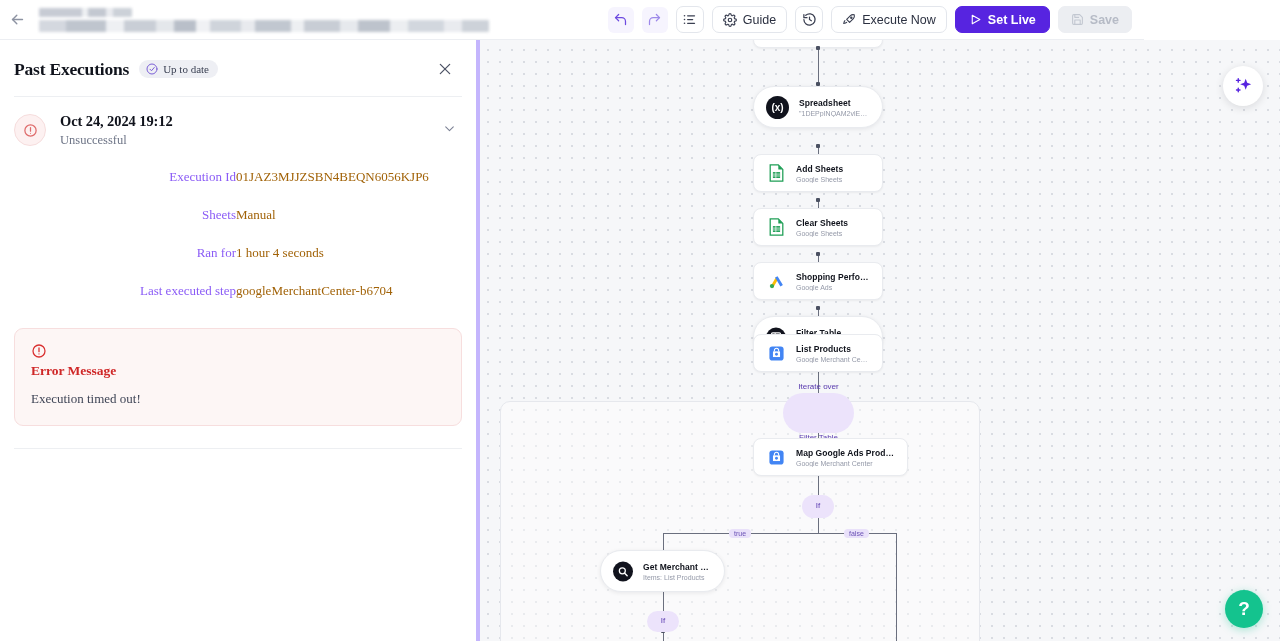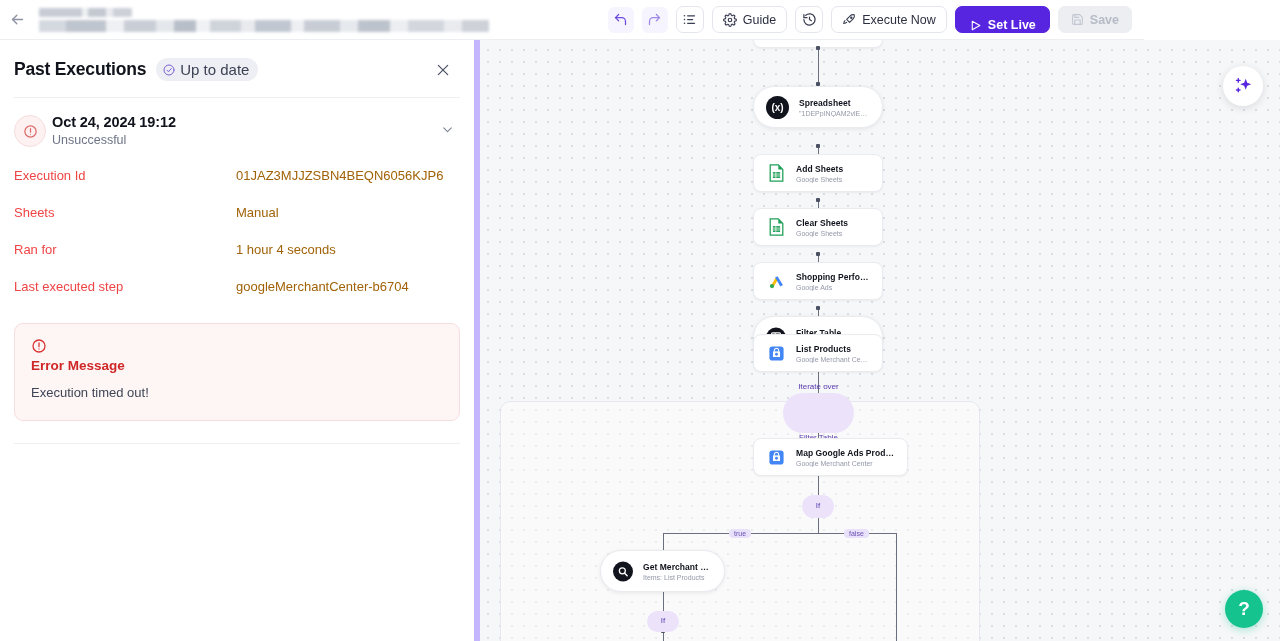--- a/index.html
+++ b/index.html
@@ -41,60 +41,60 @@
     cursor: pointer; background: #f6f4fe;
   }
   .tb-btn {
     height: 27px; border: 1px solid #e3e6ec; border-radius: 7px; background: #fff;
     display: flex; align-items: center; gap: 6px; padding: 0 10px;
     font-size: 12.5px; color: #2b3040; cursor: pointer; white-space: nowrap;
   }
   .tb-btn.icon-only { padding: 0; width: 28px; justify-content: center; }
   .tb-btn-primary {
     height: 27px; border-radius: 7px; background: #5724e0; border: 1px solid #5724e0;
-    display: flex; align-items: flex-end; gap: 6px; padding: 0 13px;
+    display: flex; align-items: center; gap: 6px; padding: 0 13px;
     font-size: 12.5px; color: #fff; font-weight: bold; cursor: pointer;
   }
   .tb-btn-disabled {
     height: 27px; border-radius: 7px; background: #eceef2; border: 1px solid #eceef2;
     display: flex; align-items: center; gap: 6px; padding: 0 12px;
     font-size: 12.5px; color: #b6bbc6; font-weight: bold; cursor: default;
   }
 
   
   .panel {
     position: absolute; top: 40px; left: 0; width: 480px; height: 601px;
-    background: #fff; border-right: 6px solid #c4b5fd; z-index: 30; overflow: hidden;
+    background: #fff; border-right: 4px solid #c4b5fd; z-index: 30; overflow: hidden; font-family: Liberation Serif, serif;
   }
   .panel-head { display: flex; align-items: center; padding: 18px 20px 0 14px; }
   .panel-title { font-size: 17.5px; font-weight: bold; color: #10131c; letter-spacing: -0.2px; }
   .badge {
     margin-left: 10px; display: inline-flex; align-items: center; gap: 5px;
     background: #eeeff4; border-radius: 999px; padding: 3px 9px 3px 7px;
-    font-size: 15px; color: #3c4254;
+    font-size: 11px; color: #3c4254;
   }
   .close-x {
     margin-left: auto; width: 22px; height: 22px; display: flex; align-items: center; justify-content: center;
     cursor: pointer;
   }
   .divider { height: 1px; background: #edeff2; margin: 16px 14px 0 14px; }
 
   .exec-row { display: flex; align-items: flex-start; padding: 16px 20px 0 14px; cursor: pointer; }
   .exec-circle {
     width: 32px; height: 32px; border-radius: 50%; background: #fdf1f1; border: 1px solid #f6dddd;
     display: flex; align-items: center; justify-content: center; flex: none; margin-top: 1px;
   }
-  .exec-txt { margin-left: 6px; }
+  .exec-txt { margin-left: 14px; }
   .exec-date { font-size: 14.5px; font-weight: bold; color: #10131c; letter-spacing: -0.1px; }
   .exec-status { font-size: 12.5px; color: #6d7486; margin-top: 3px; }
   .chev { margin-left: auto; padding-top: 8px; cursor: pointer; }
 
   .kv-list { padding: 10px 14px 0 14px; }
   .kv { display: flex; font-size: 13px; padding: 11px 0; }
-  .kv-k { width: 222px; color: #ef4444; }
+  .kv-k { width: 222px; color: #8b5cf6; text-align: right; }
   .kv-v { color: #a16207; }
 
   .action-row { display: flex; gap: 8px; padding: 22px 14px 0 14px; }
   .act-btn {
     border: 1px solid #e3e6ec; border-radius: 7px; background: #fff; height: 26px;
     display: flex; align-items: center; gap: 6px; padding: 0 10px;
     font-size: 12px; color: #2b3040; cursor: pointer;
   }
 
   .err-box {

